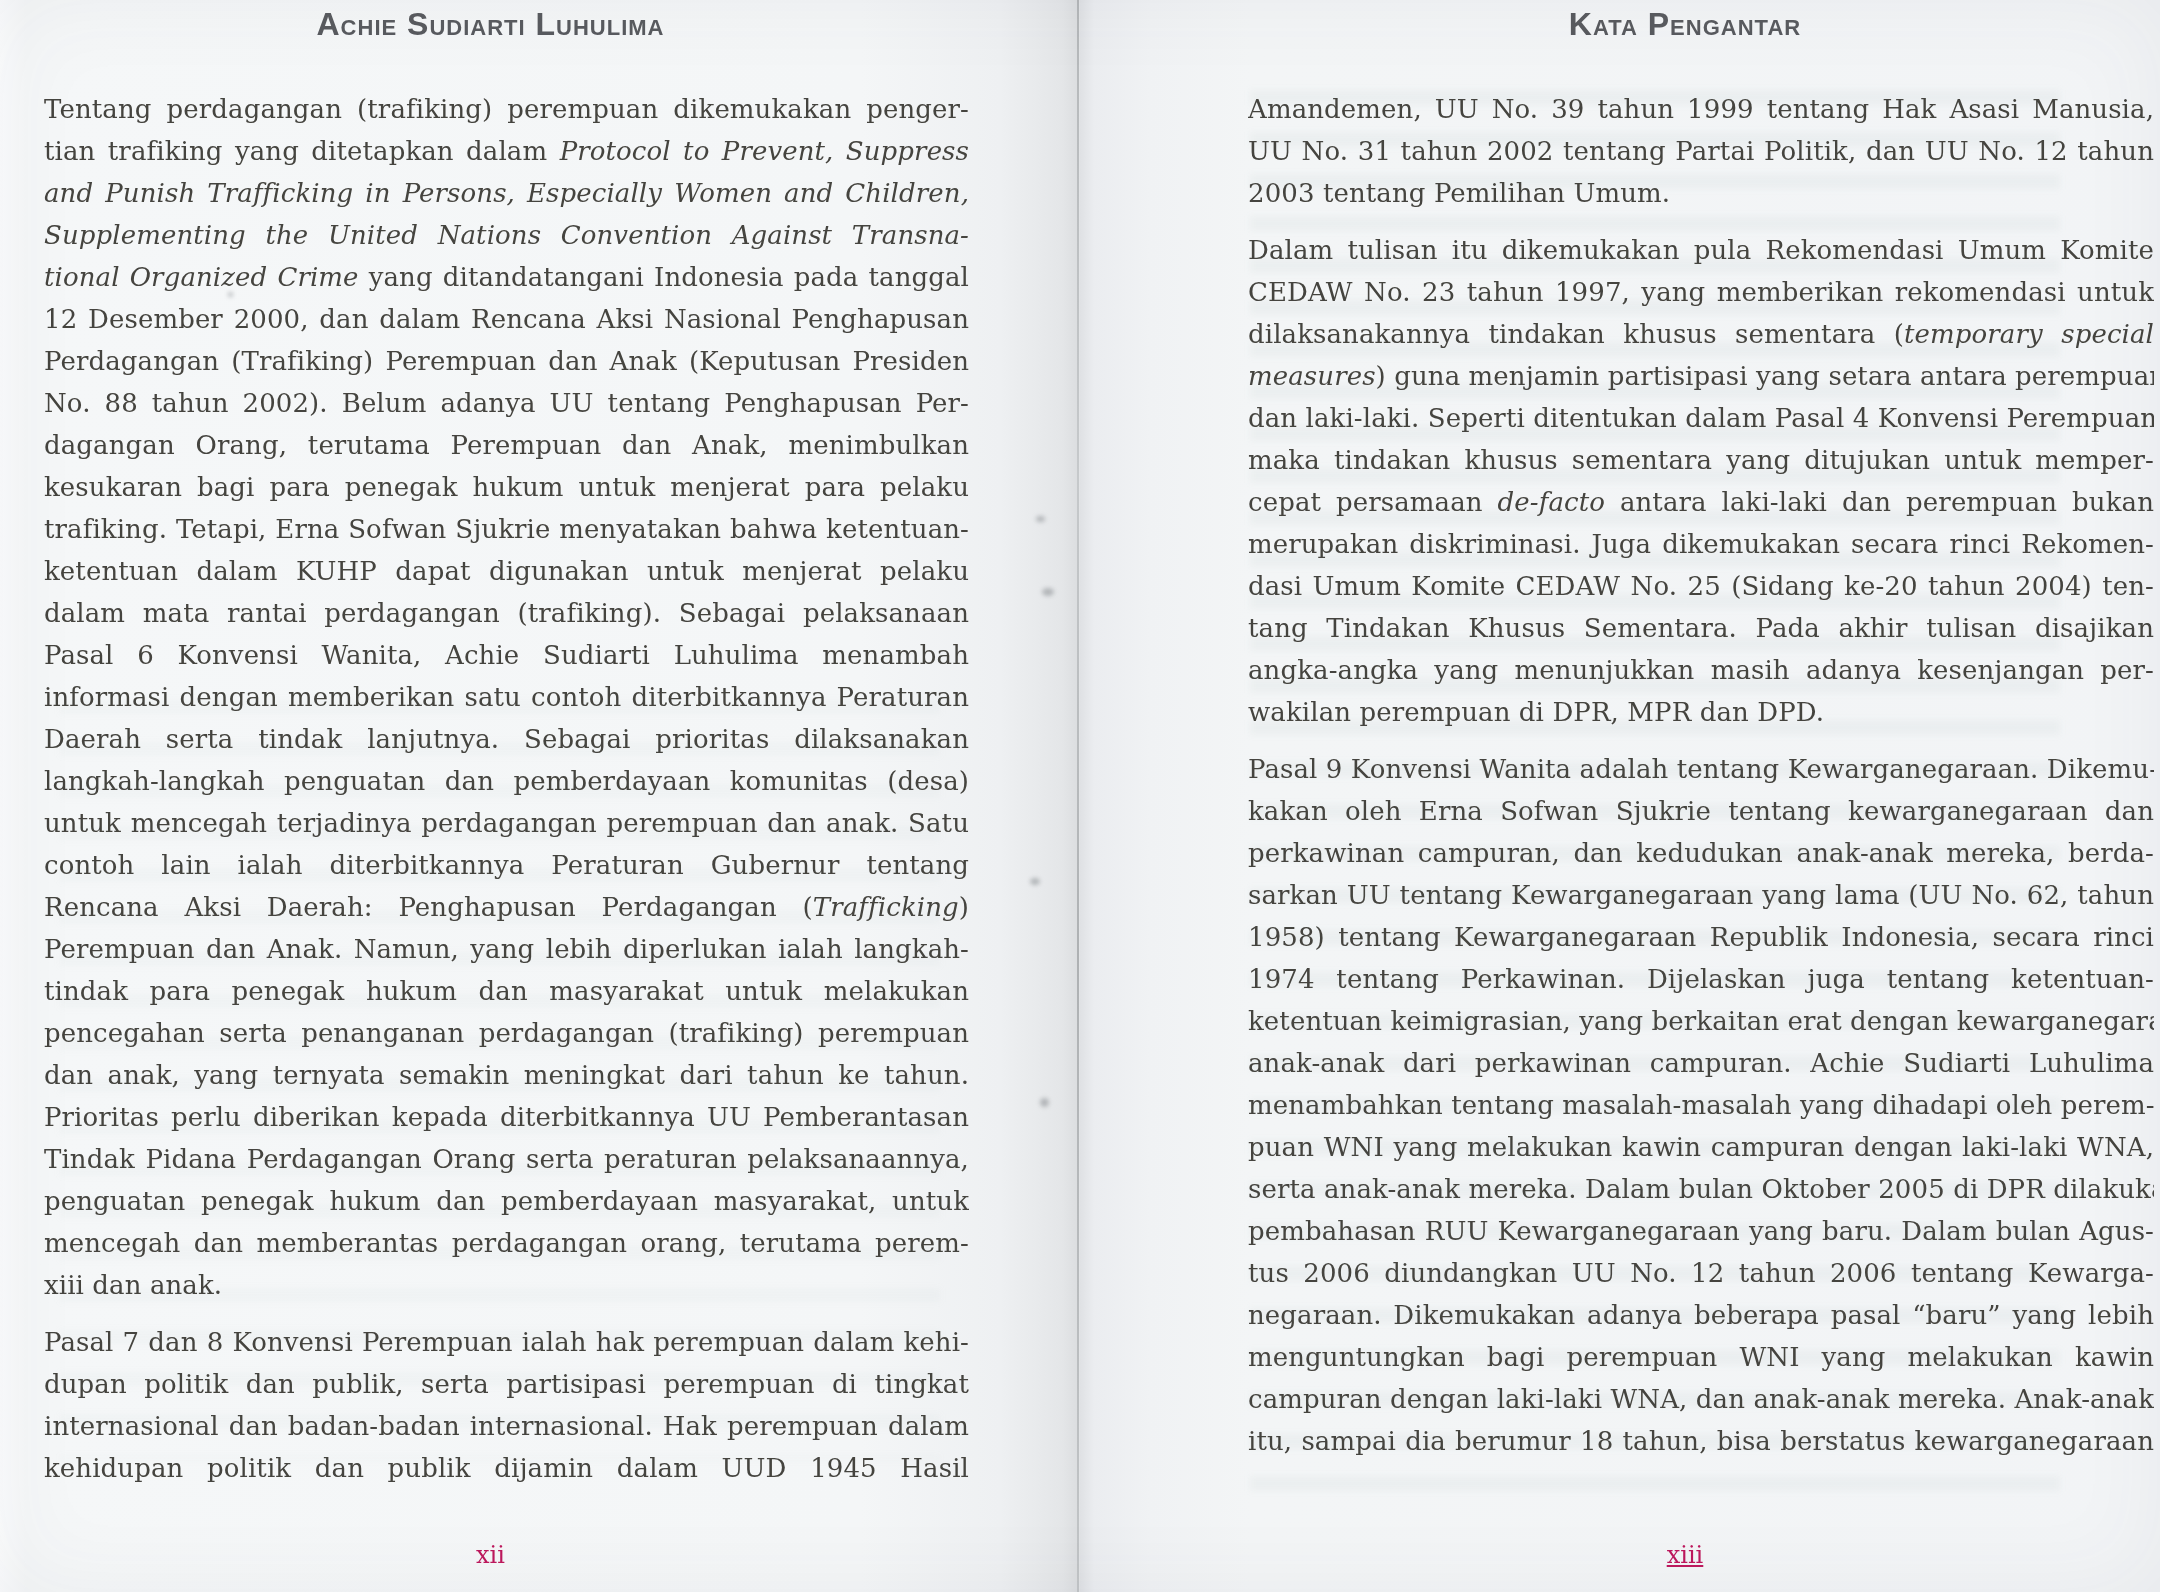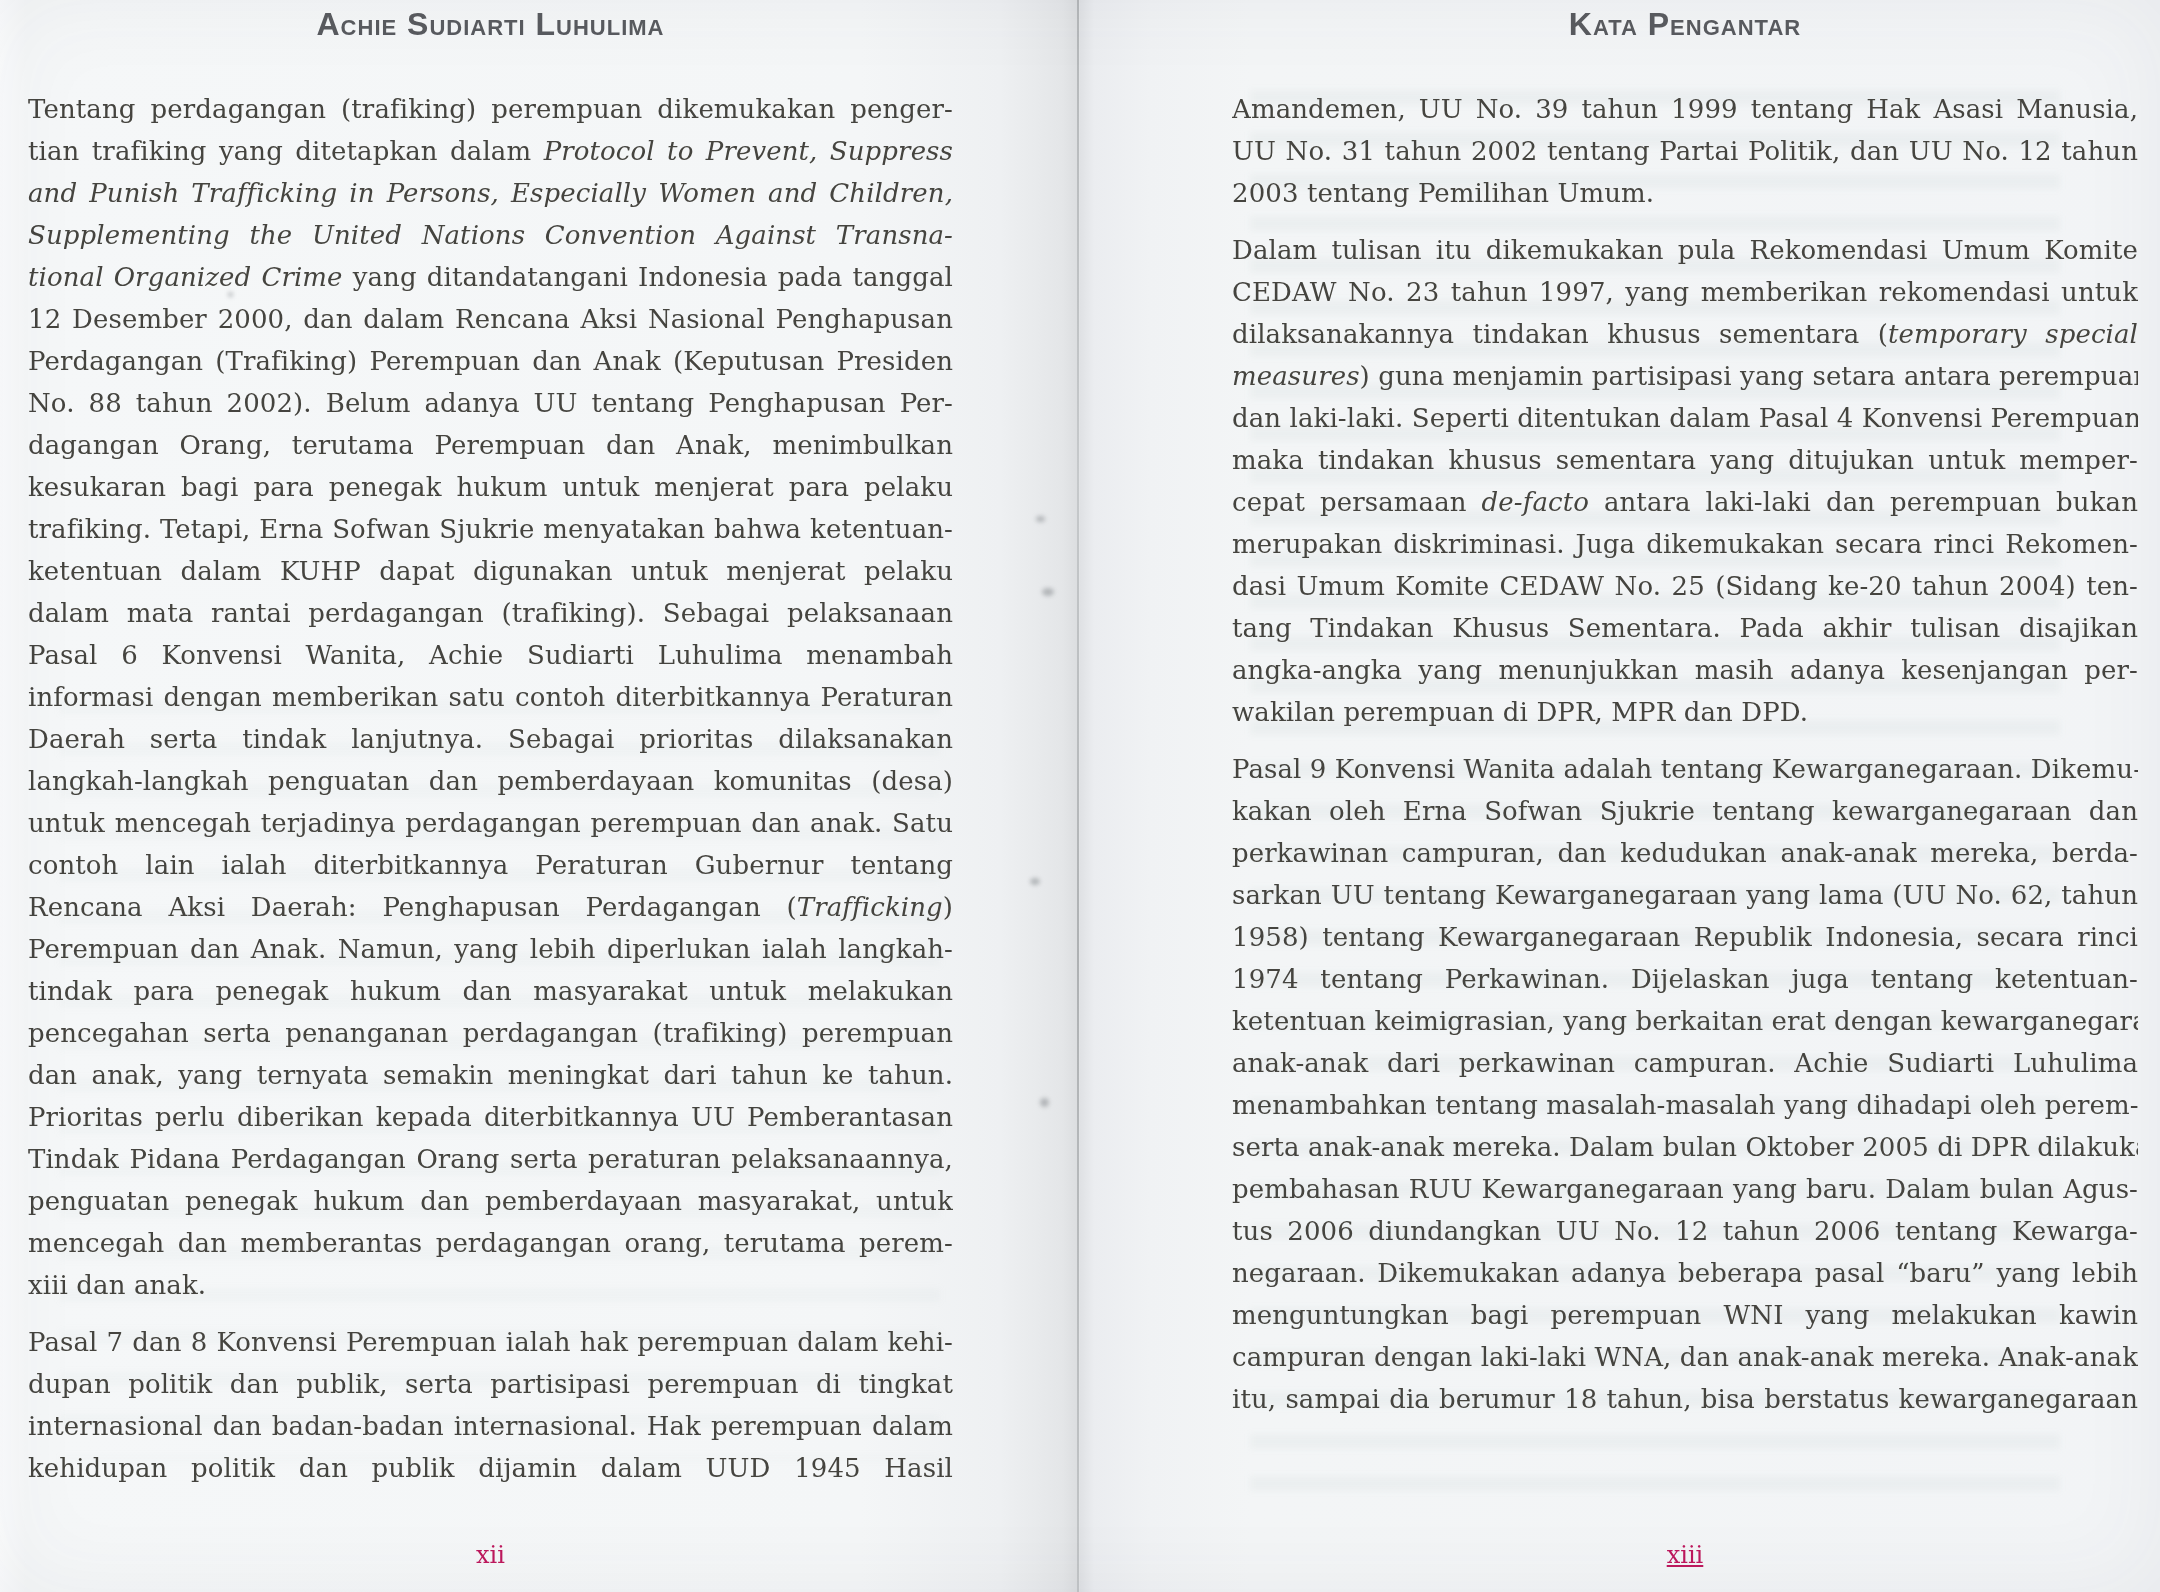--- a/index.html
+++ b/index.html
@@ -23,21 +23,21 @@
     background:linear-gradient(180deg,#b4b7b9 0%,#c6c9cb 30%,#aeb1b3 60%,#c2c5c7 100%);
   }
   .running-head {
     position:absolute; top:6px; text-align:center;
     font-family:"Liberation Sans", sans-serif; font-weight:bold;
     font-variant:small-caps; font-size:32px; letter-spacing:1px;
     color:#595b5f; white-space:nowrap;
   }
   .head-left { left:28px; width:925px; }
   .head-right { left:1232px; width:906px; }
-  .text-col { position:absolute; top:88px; }
+  .text-col { position:absolute; top:88px;margin-left:16px; }
   .col-left { left:28px; width:925px; }
   .col-right { left:1232px; width:906px; }
   .para { margin:0; }
   .para + .para { margin-top:15px; }
   .ln {
     font-size:26px; line-height:42px; height:42px;
     color:#45443f;
     text-align:justify; text-align-last:justify;
     white-space:nowrap; overflow:hidden;
     letter-spacing:0.1px;
@@ -146,20 +146,21 @@
     <div class="para">
       <div class="ln"><span>Pasal 9 Konvensi Wanita adalah tentang Kewarganegaraan. Dikemu-</span></div>
       <div class="ln"><span>kakan oleh Erna Sofwan Sjukrie tentang kewarganegaraan dan</span></div>
       <div class="ln"><span>perkawinan campuran, dan kedudukan anak-anak mereka, berda-</span></div>
       <div class="ln"><span>sarkan UU tentang Kewarganegaraan yang lama (UU No. 62, tahun</span></div>
       <div class="ln"><span>1958) tentang Kewarganegaraan Republik Indonesia, secara rinci</span></div>
       <div class="ln"><span>1974 tentang Perkawinan. Dijelaskan juga tentang ketentuan-</span></div>
       <div class="ln"><span>ketentuan keimigrasian, yang berkaitan erat dengan kewarganegaraan</span></div>
       <div class="ln"><span>anak-anak dari perkawinan campuran. Achie Sudiarti Luhulima</span></div>
       <div class="ln"><span>menambahkan tentang masalah-masalah yang dihadapi oleh perem-</span></div>
+      <div class="ln"><span>puan WNI yang melakukan kawin campuran dengan laki-laki WNA,</span></div>
       <div class="ln"><span>serta anak-anak mereka. Dalam bulan Oktober 2005 di DPR dilakukan</span></div>
       <div class="ln"><span>pembahasan RUU Kewarganegaraan yang baru. Dalam bulan Agus-</span></div>
       <div class="ln"><span>tus 2006 diundangkan UU No. 12 tahun 2006 tentang Kewarga-</span></div>
       <div class="ln"><span>negaraan. Dikemukakan adanya beberapa pasal “baru” yang lebih</span></div>
       <div class="ln"><span>menguntungkan bagi perempuan WNI  yang melakukan kawin</span></div>
       <div class="ln"><span>campuran dengan laki-laki WNA, dan anak-anak mereka. Anak-anak</span></div>
       <div class="ln"><span>itu, sampai dia berumur 18 tahun, bisa berstatus kewarganegaraan</span></div>
     </div>
   </div>
 

